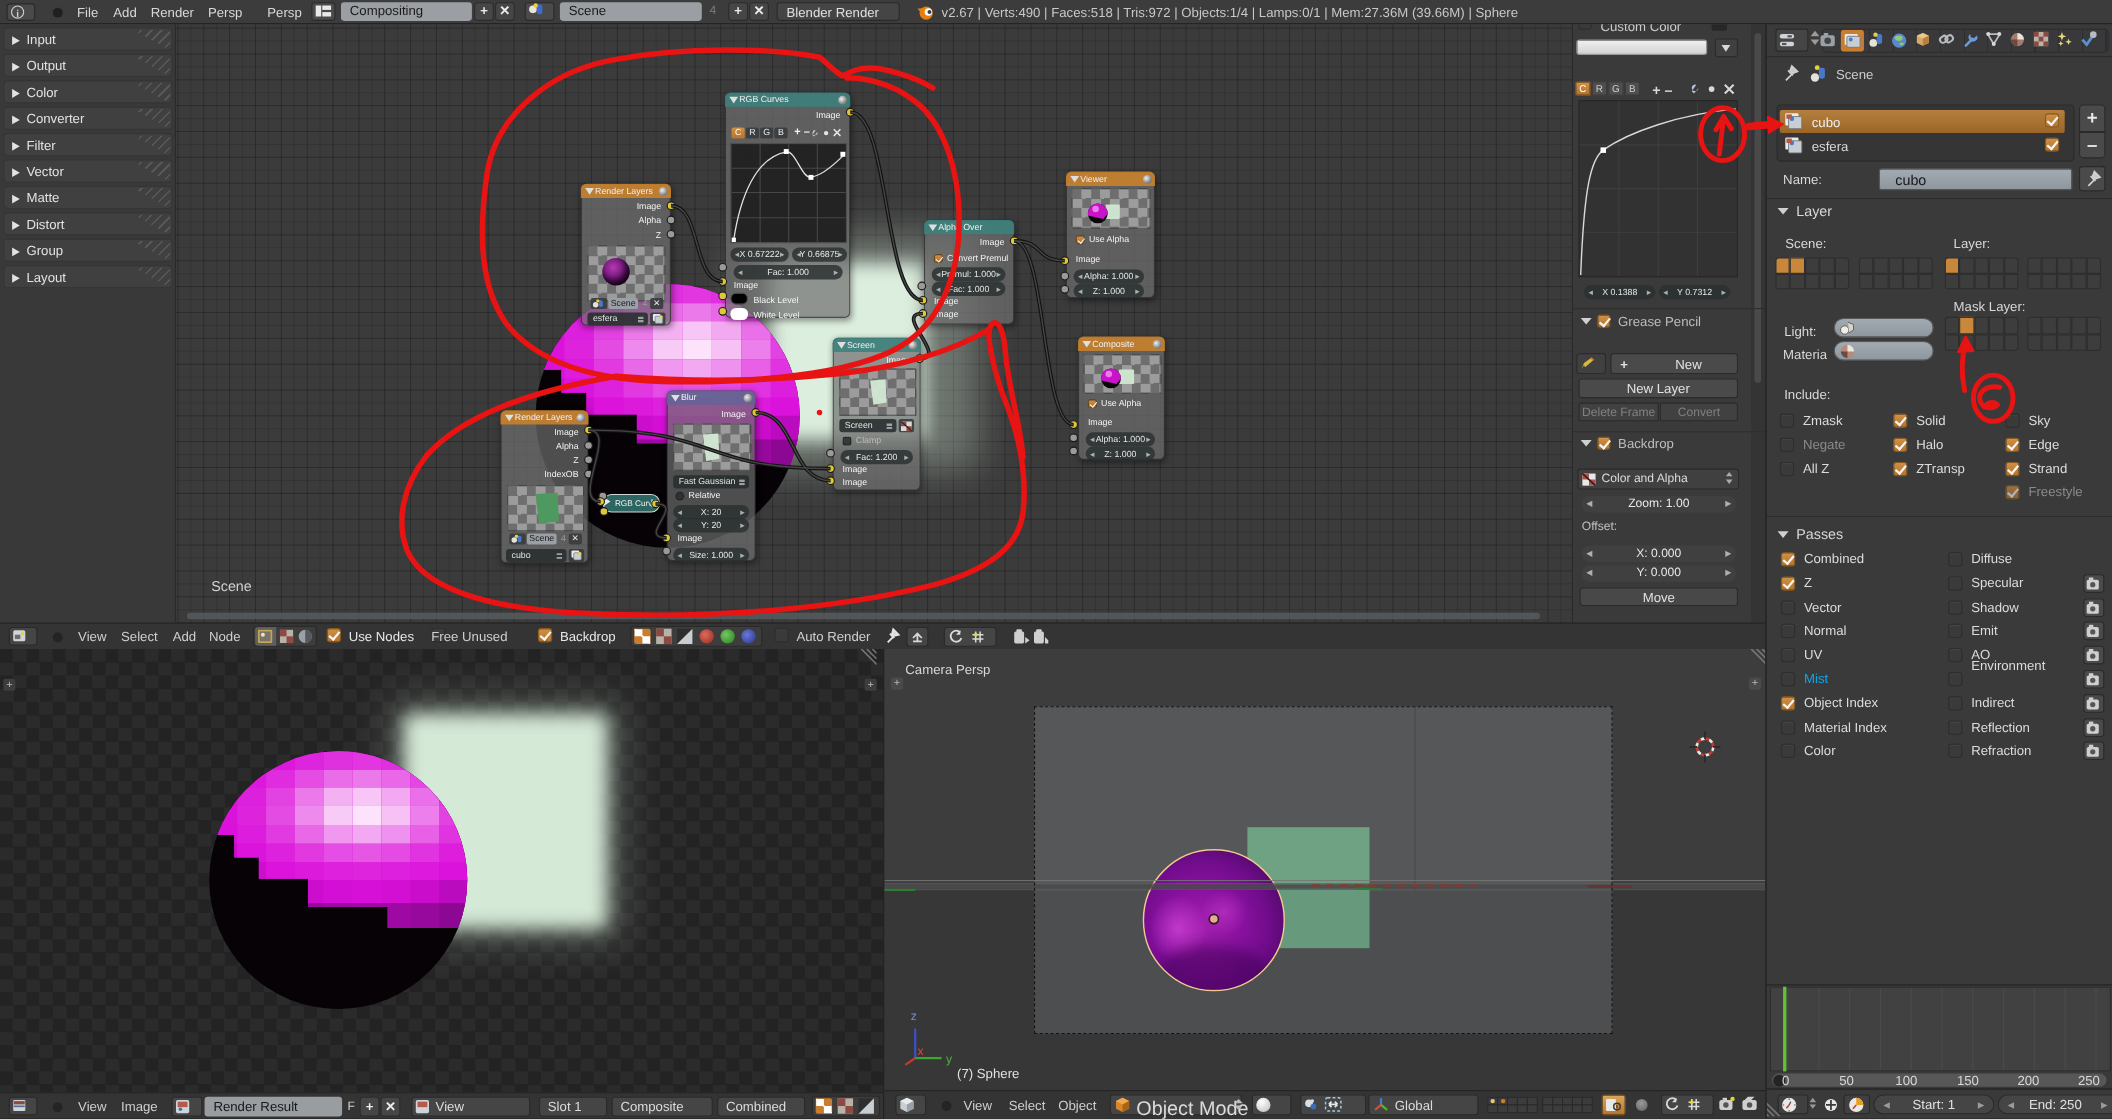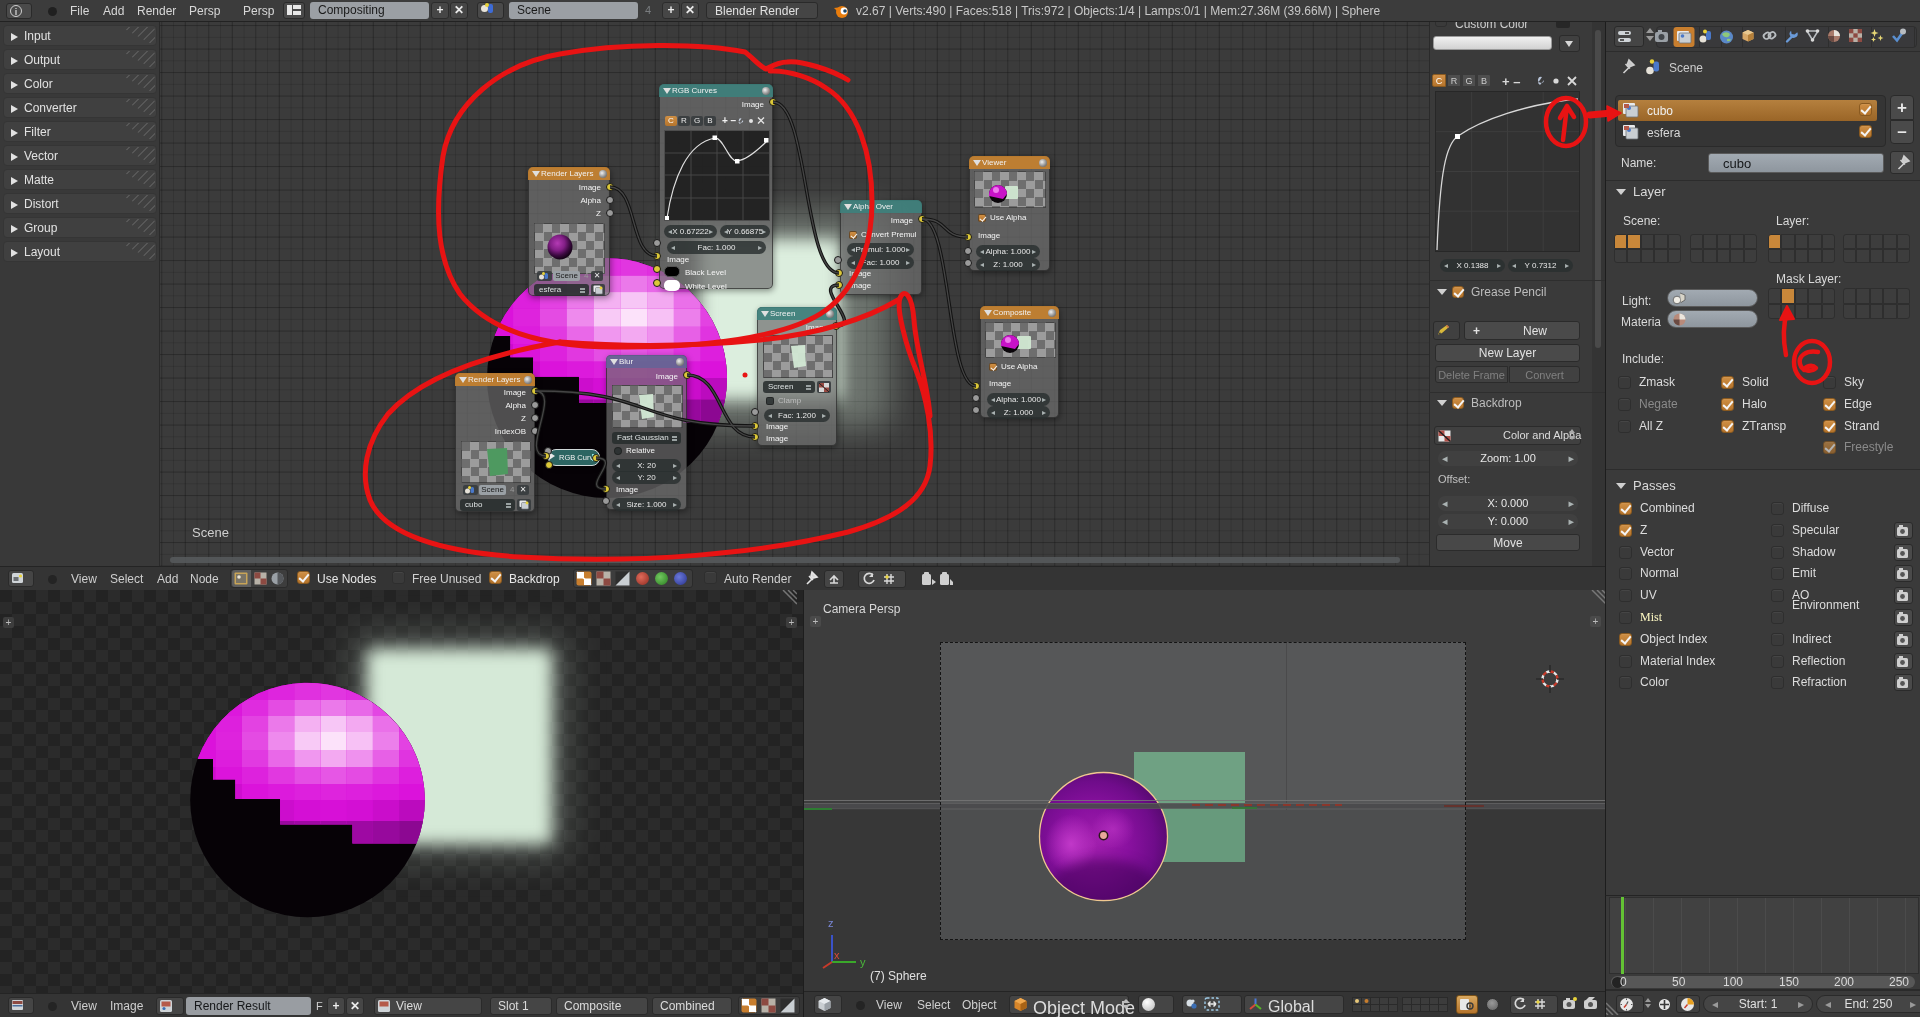--- a/index.html
+++ b/index.html
@@ -507,21 +507,21 @@
     <div class="abs" style="left:0px;top:370px;width:176px;height:1px;background:#2e2e2e;"></div>
     <div class="abs" style="left:8px;top:378px;width:0;height:0;border-left:5px solid transparent;border-right:5px solid transparent;border-top:6px solid #d0d0d0;"></div>
     <div class="abs chk on" style="left:23px;top:375px;width:12px;height:12px;"></div>
     <div class="abs lbl" style="left:42px;top:374px;color:#bdbdbd;">Backdrop</div>
     <div class="abs" style="left:5px;top:404px;width:147px;height:19px;background:#404040;border:1px solid #2b2b2b;border-radius:3px;"></div>
     <svg class="abs" style="left:9px;top:408px;" width="13" height="12" viewBox="0 0 13 12">
           <rect x="0.5" y="0.5" width="12" height="11" fill="#e8e8e8"></rect>
           <path d="M0.5 0.5 h6 v5.5 h-6 Z M6.5 6 h6 v5.5 h-6 Z" fill="#b05048"></path>
           <path d="M0.5 0.5 L12.5 11.5" stroke="#202020" stroke-width="1.4"></path>
         </svg>
-    <div class="abs lbl" style="left:27px;top:407px;font-size:11px;color:#dcdcdc;margin-left:47px;">Color and Alpha</div>
+    <div class="abs lbl" style="left:27px;top:407px;font-size:11px;color:#dcdcdc;">Color and Alpha</div>
     <div class="abs" style="left:140px;top:407px;width:8px;height:12px;">
           <span style="position:absolute;border-left:3.5px solid transparent;border-right:3.5px solid transparent;border-bottom:4px solid #aaa;top:0;"></span>
           <span style="position:absolute;border-left:3.5px solid transparent;border-right:3.5px solid transparent;border-top:4px solid #aaa;top:7px;"></span>
         </div>
     <div class="npill" style="left:9px;top:429px;width:140px;height:15px;font-size:11px;line-height:14px;background:#404040;">Zoom: 1.00</div>
     <div class="abs lbl" style="left:9px;top:451px;font-size:11px;color:#c0c0c0;">Offset:</div>
     <div class="npill" style="left:9px;top:474px;width:140px;height:15px;font-size:11px;line-height:14px;background:#404040;">X: 0.000</div>
     <div class="npill" style="left:9px;top:492px;width:140px;height:15px;font-size:11px;line-height:14px;background:#404040;">Y: 0.000</div>
     <div class="abs" style="left:7px;top:512px;width:144px;height:17px;background:#484848;border:1px solid #2b2b2b;border-radius:3px;color:#e2e2e2;font-size:12px;line-height:16px;text-align:center;">Move</div>
   </div>
@@ -549,21 +549,21 @@
           <rect x="0.5" y="0.5" width="6" height="6" fill="#8d4a42"></rect>
           <rect x="6.5" y="6.5" width="6" height="6" fill="#8d4a42"></rect>
         </svg>
     <svg class="abs" style="left:271px;top:5px;" width="13" height="13" viewBox="0 0 13 13">
           <circle cx="6.5" cy="6.5" r="6" fill="#9aa0a6"></circle>
           <path d="M6.5 0.5 A6 6 0 0 1 6.5 12.5 Z" fill="#55585c"></path>
         </svg>
     <div class="chk on" style="left:297px;top:4px;"></div>
     <div class="hmenu" style="left:317px;color:#e8e8e8;">Use Nodes</div>
     <div class="chk" style="left:392px;top:4px;"></div>
-    <div class="hmenu" style="left:412px;">Free Unused</div>
+    <div class="hmenu" style="left:392px;">Free Unused</div>
     <div class="chk on" style="left:489px;top:4px;"></div>
     <div class="hmenu" style="left:509px;color:#e8e8e8;">Backdrop</div>
     <div class="abs" style="left:573px;top:2px;width:120px;height:19px;background:#3d3d3d;border:1px solid #2a2a2a;border-radius:3px;"></div>
     <svg class="abs" style="left:576px;top:4px;" width="16" height="15" viewBox="0 0 16 15">
           <rect x="0.5" y="0.5" width="15" height="14" rx="2" fill="#c87e2e"></rect>
           <path d="M1 1 h7 v6.5 h-7 Z M8 7.5 h7 V14 h-7 Z" fill="#fff"></path>
           <path d="M1 1 l14 13" stroke="#fff" stroke-width="1.5"></path>
         </svg>
     <svg class="abs" style="left:596px;top:4px;" width="15" height="15" viewBox="0 0 15 15">
           <rect x="0.5" y="0.5" width="14" height="14" fill="#b8b2a8"></rect>
@@ -877,21 +877,21 @@
           <path d="M4 7 h8 M4 7 l2.5 -2.5 M4 7 l2.5 2.5 M12 7 l-2.5 -2.5 M12 7 l-2.5 2.5" stroke="#e8e8e8" stroke-width="1.5" fill="none"></path>
         </svg>
     <div class="abs" style="left:440px;top:3px;width:100px;height:19px;background:#454545;border:1px solid #2a2a2a;border-radius:3px;"></div>
     <svg class="abs" style="left:444px;top:5px;" width="15" height="15" viewBox="0 0 15 15">
           <g stroke-width="2">
             <path d="M7.5 7.5 L7.5 1.5" stroke="#4a78d8"></path>
             <path d="M7.5 7.5 L2 12" stroke="#d84a3a"></path>
             <path d="M7.5 7.5 L13 12" stroke="#58b528"></path>
           </g>
         </svg>
-    <div class="abs" style="left:464px;top:6px;color:#dcdcdc;font-size:16px;">Global</div>
+    <div class="abs" style="left:464px;top:6px;color:#dcdcdc;font-size:12px;">Global</div>
     <svg class="abs" style="left:548px;top:5px;" width="96" height="15" viewBox="0 0 96 15">
       <g fill="#3c3c3c" stroke="#2a2a2a" stroke-width="1">
             <rect x="0.5" y="0.5" width="9" height="7"></rect>
             <rect x="9.5" y="0.5" width="9" height="7"></rect>
             <rect x="18.5" y="0.5" width="9" height="7"></rect>
             <rect x="27.5" y="0.5" width="9" height="7"></rect>
             <rect x="36.5" y="0.5" width="9" height="7"></rect>
             <rect x="0.5" y="7.5" width="9" height="7"></rect>
             <rect x="9.5" y="7.5" width="9" height="7"></rect>
             <rect x="18.5" y="7.5" width="9" height="7"></rect>
@@ -1190,21 +1190,21 @@
   <div class="abs lbl" style="left:34px;top:479px;color:#dcdcdc;">Combined</div>
   <div class="abs chk on" style="left:13px;top:502px;"></div>
   <div class="abs lbl" style="left:34px;top:501px;color:#dcdcdc;">Z</div>
   <div class="abs chk" style="left:13px;top:524px;"></div>
   <div class="abs lbl" style="left:34px;top:523px;color:#dcdcdc;">Vector</div>
   <div class="abs chk" style="left:13px;top:545px;"></div>
   <div class="abs lbl" style="left:34px;top:544px;color:#dcdcdc;">Normal</div>
   <div class="abs chk" style="left:13px;top:567px;"></div>
   <div class="abs lbl" style="left:34px;top:566px;color:#dcdcdc;">UV</div>
   <div class="abs chk" style="left:13px;top:589px;"></div>
-  <div class="abs lbl" style="left:34px;top:588px;color:#fef9c3;font-family:Liberation Serif, serif;">Mist</div>
+  <div class="abs lbl" style="left:34px;top:588px;color:#0ea5e9;">Mist</div>
   <div class="abs chk on" style="left:13px;top:611px;"></div>
   <div class="abs lbl" style="left:34px;top:610px;color:#dcdcdc;">Object Index</div>
   <div class="abs chk" style="left:13px;top:633px;"></div>
   <div class="abs lbl" style="left:34px;top:632px;color:#dcdcdc;">Material Index</div>
   <div class="abs chk" style="left:13px;top:654px;"></div>
   <div class="abs lbl" style="left:34px;top:653px;color:#dcdcdc;">Color</div>
   <div class="abs chk" style="left:165px;top:480px;"></div>
   <div class="abs lbl" style="left:186px;top:479px;color:#dcdcdc;">Diffuse</div>
   <div class="abs chk" style="left:165px;top:502px;"></div>
   <div class="abs lbl" style="left:186px;top:501px;color:#dcdcdc;">Specular</div>

